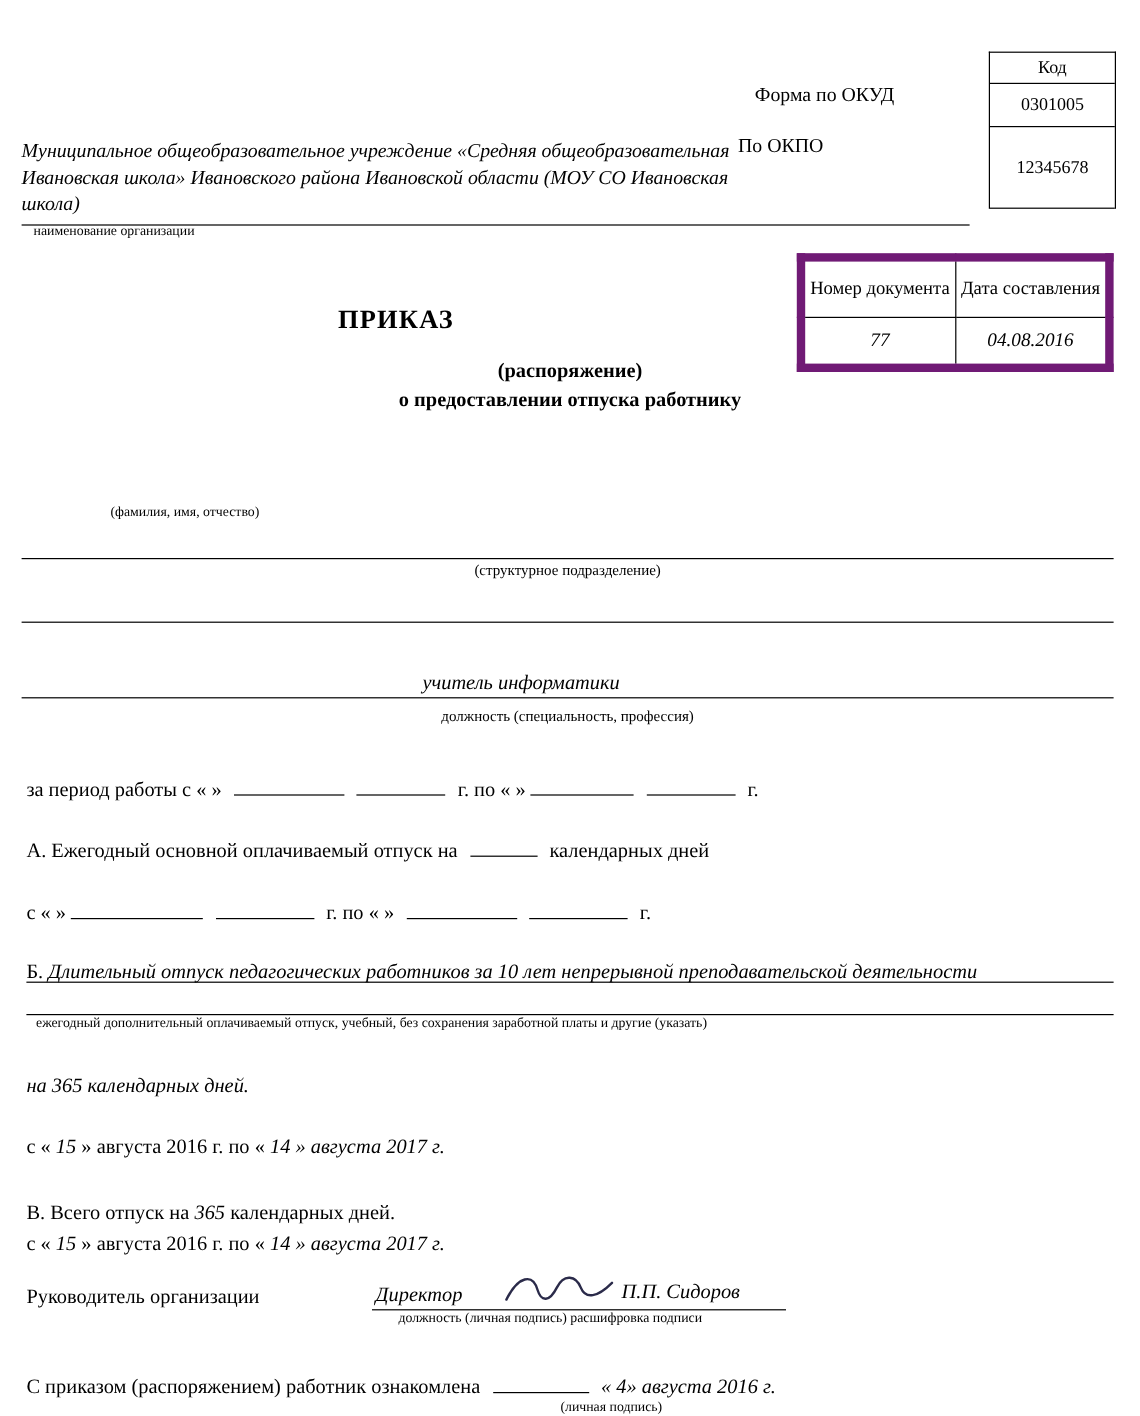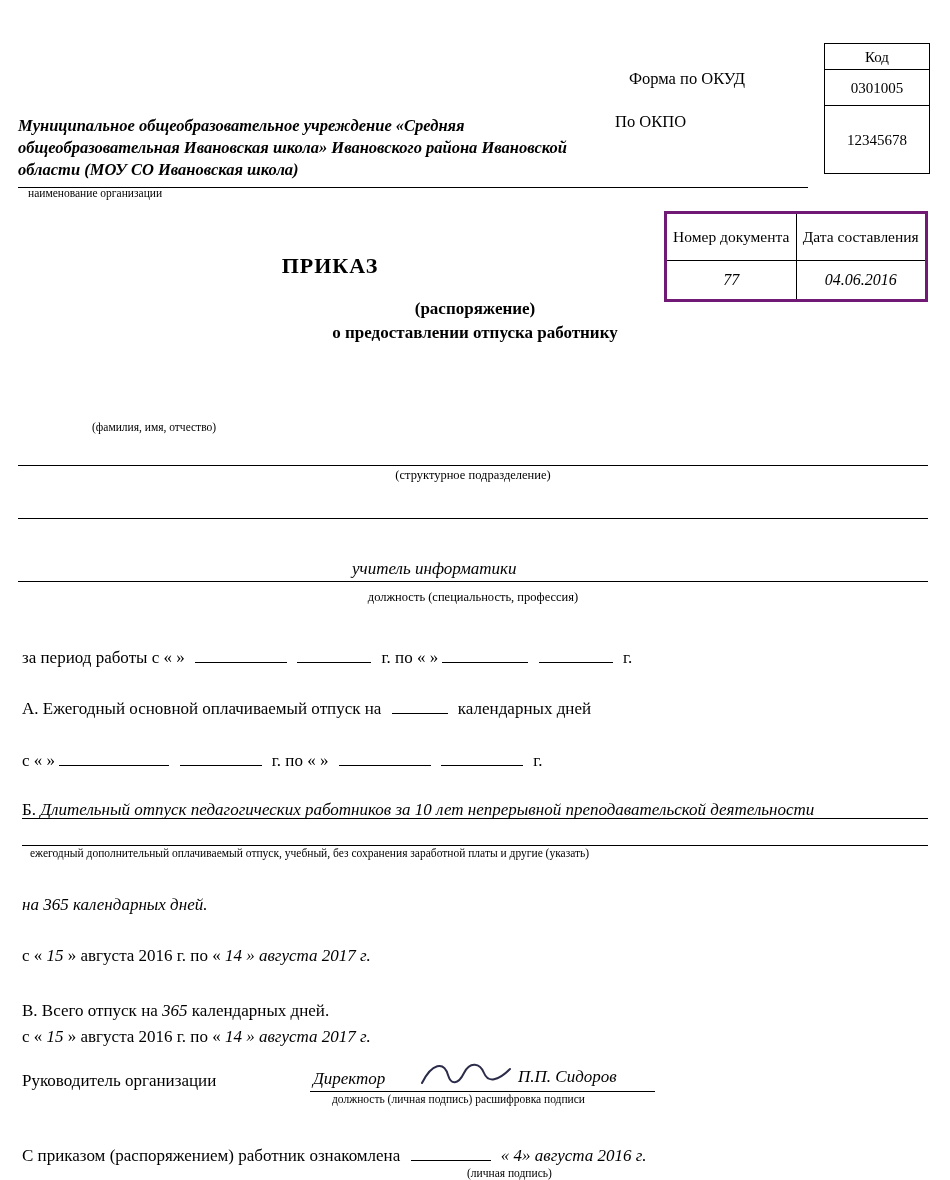--- a/index.html
+++ b/index.html
@@ -55,21 +55,21 @@
     font-size: 16.5px;
   }
 
   
   .org-name {
     position: absolute;
     top: 94px;
     left: 18px;
     width: 610px;
     font-style: italic;
-    font-weight: bold;
+    font-weight: normal;
     font-size: 16.5px;
     line-height: 22px;
   }
   .org-underline {
     position: absolute;
     top: 166px;
     left: 18px;
     width: 790px;
     border-bottom: 1px solid #000;
   }
@@ -79,21 +79,21 @@
     left: 28px;
     font-size: 11.5px;
   }
 
   
   .docnum-table {
     position: absolute;
     top: 190px;
     left: 664px;
     width: 264px;
-    border: 3px solid #701a75;
+    border: 7px solid #701a75;
     border-collapse: collapse;
     font-size: 15.5px;
   }
   .docnum-table td {
     border: 1px solid #000;
     text-align: center;
     padding: 0;
   }
   .docnum-table .hd {
     height: 46px;
@@ -227,21 +227,21 @@
   <div class="org-caption">наименование организации</div>
 
   <table class="docnum-table">
     <tbody>
         <tr>
       <td class="hd" style="width:50%">Номер документа</td>
       <td class="hd" style="width:50%">Дата составления</td>
     </tr>
     <tr>
       <td class="vl">77</td>
-      <td class="vl">04.06.2016</td>
+      <td class="vl">04.08.2016</td>
     </tr>
   </tbody>
     </table>
 
   <div class="title">ПРИКАЗ</div>
   <div class="subtitle1">(распоряжение)</div>
   <div class="subtitle2">о предоставлении отпуска работнику</div>
 
   <div class="fio-caption">(фамилия, имя, отчество)</div>
 

